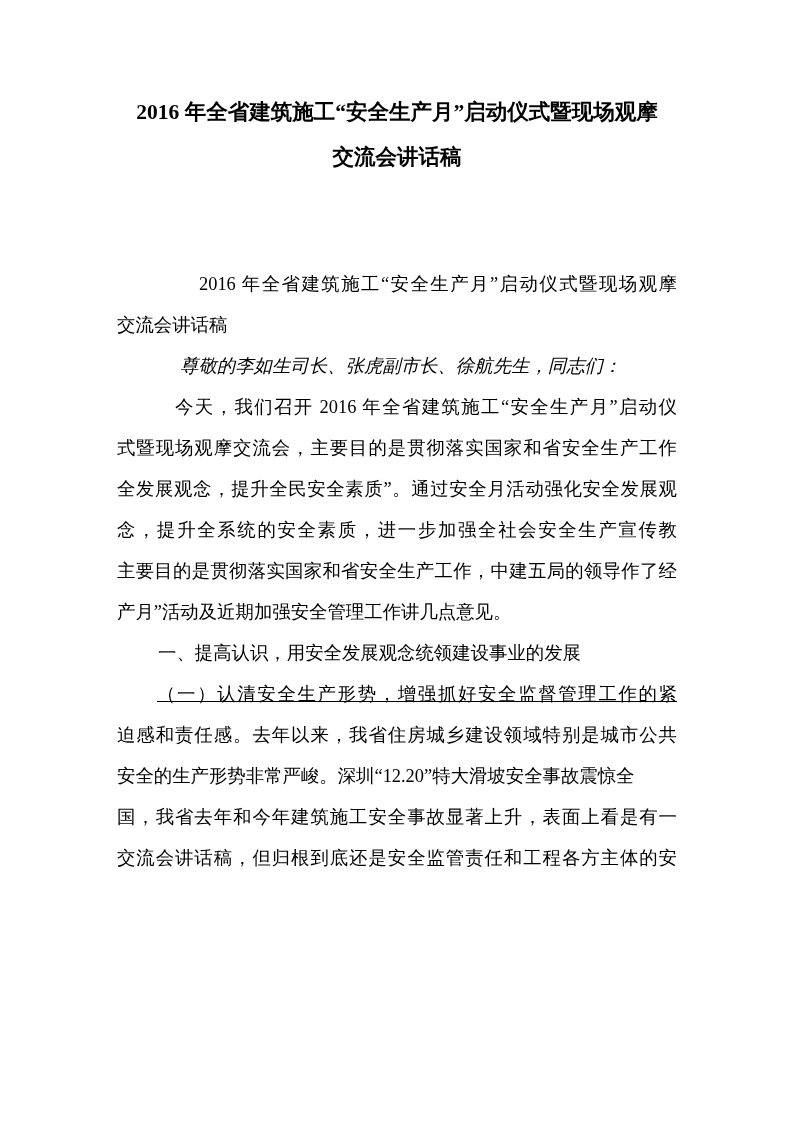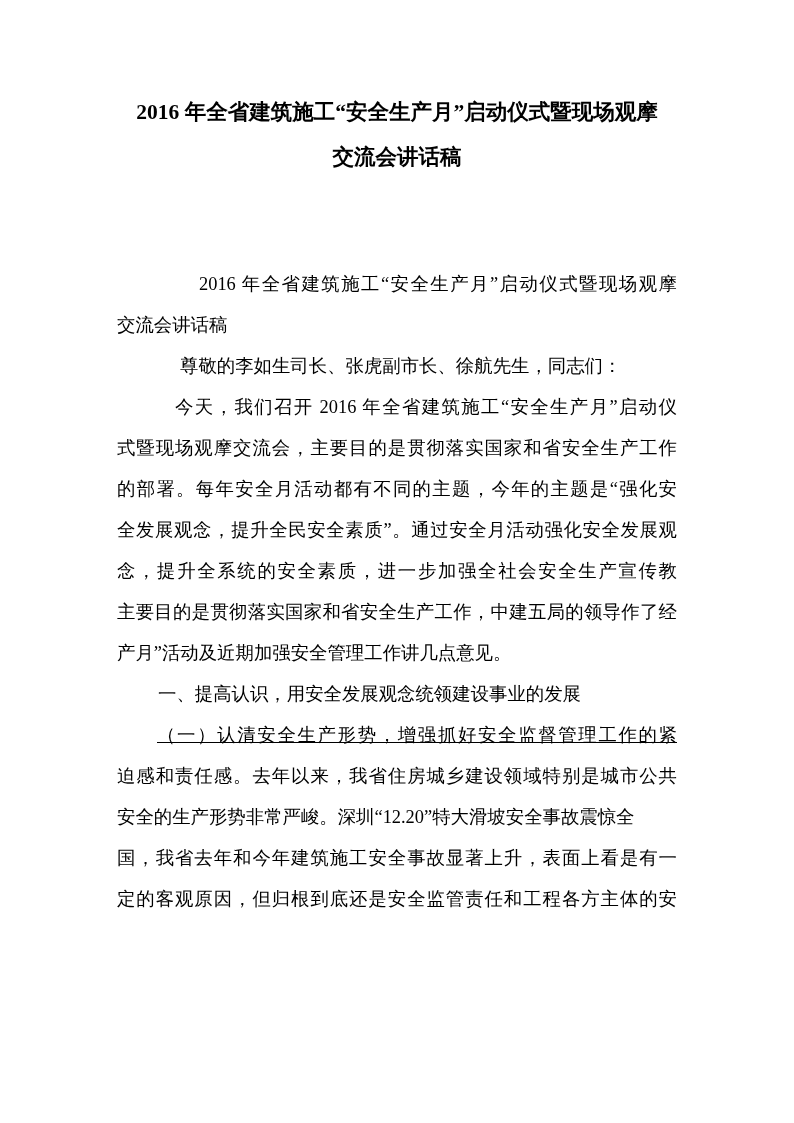--- a/index.html
+++ b/index.html
@@ -52,29 +52,28 @@
 <div class="page">
 
   <div class="title-block">
     <div class="line">2016 年全省建筑施工“安全生产月”启动仪式暨现场观摩</div>
     <div class="line">交流会讲话稿</div>
   </div>
 
   <div class="body-block">
       <div class="line j" style="padding-left: 82px;">2016 年全省建筑施工“安全生产月”启动仪式暨现场观摩</div>
       <div class="line nj">交流会讲话稿</div>
-      <div class="line nj" style="padding-left: 63px;">尊敬的李如生司长、张虎副市长、徐航先生，同志们：</div>
+      <div class="line nj" style="padding-left: 63px; font-style: italic;">尊敬的李如生司长、张虎副市长、徐航先生，同志们：</div>
       <div class="line j" style="padding-left: 58px;">今天，我们召开 2016 年全省建筑施工“安全生产月”启动仪</div>
       <div class="line j">式暨现场观摩交流会，主要目的是贯彻落实国家和省安全生产工作</div>
-      <div class="line j">的部署。每年安全月活动都有不同的主题，今年的主题是“强化安</div>
       <div class="line j">全发展观念，提升全民安全素质”。通过安全月活动强化安全发展观</div>
       <div class="line j">念，提升全系统的安全素质，进一步加强全社会安全生产宣传教</div>
       <div class="line j">主要目的是贯彻落实国家和省安全生产工作，中建五局的领导作了经</div>
       <div class="line nj">产月”活动及近期加强安全管理工作讲几点意见。</div>
       <div class="line nj" style="padding-left: 41px;">一、提高认识，用安全发展观念统领建设事业的发展</div>
       <div class="line j" style="padding-left: 40px; text-decoration: underline;">（一）认清安全生产形势，增强抓好安全监督管理工作的紧</div>
       <div class="line j">迫感和责任感。去年以来，我省住房城乡建设领域特别是城市公共</div>
       <div class="line nj">安全的生产形势非常严峻。深圳“12.20”特大滑坡安全事故震惊全</div>
       <div class="line j">国，我省去年和今年建筑施工安全事故显著上升，表面上看是有一</div>
-      <div class="line j">定的客观原因，但归根到底还是安全监管责任和工程各方主体的安</div>
+      <div class="line j">交流会讲话稿，但归根到底还是安全监管责任和工程各方主体的安</div>
     </div>
 
 </div>
 
 </body></html>

